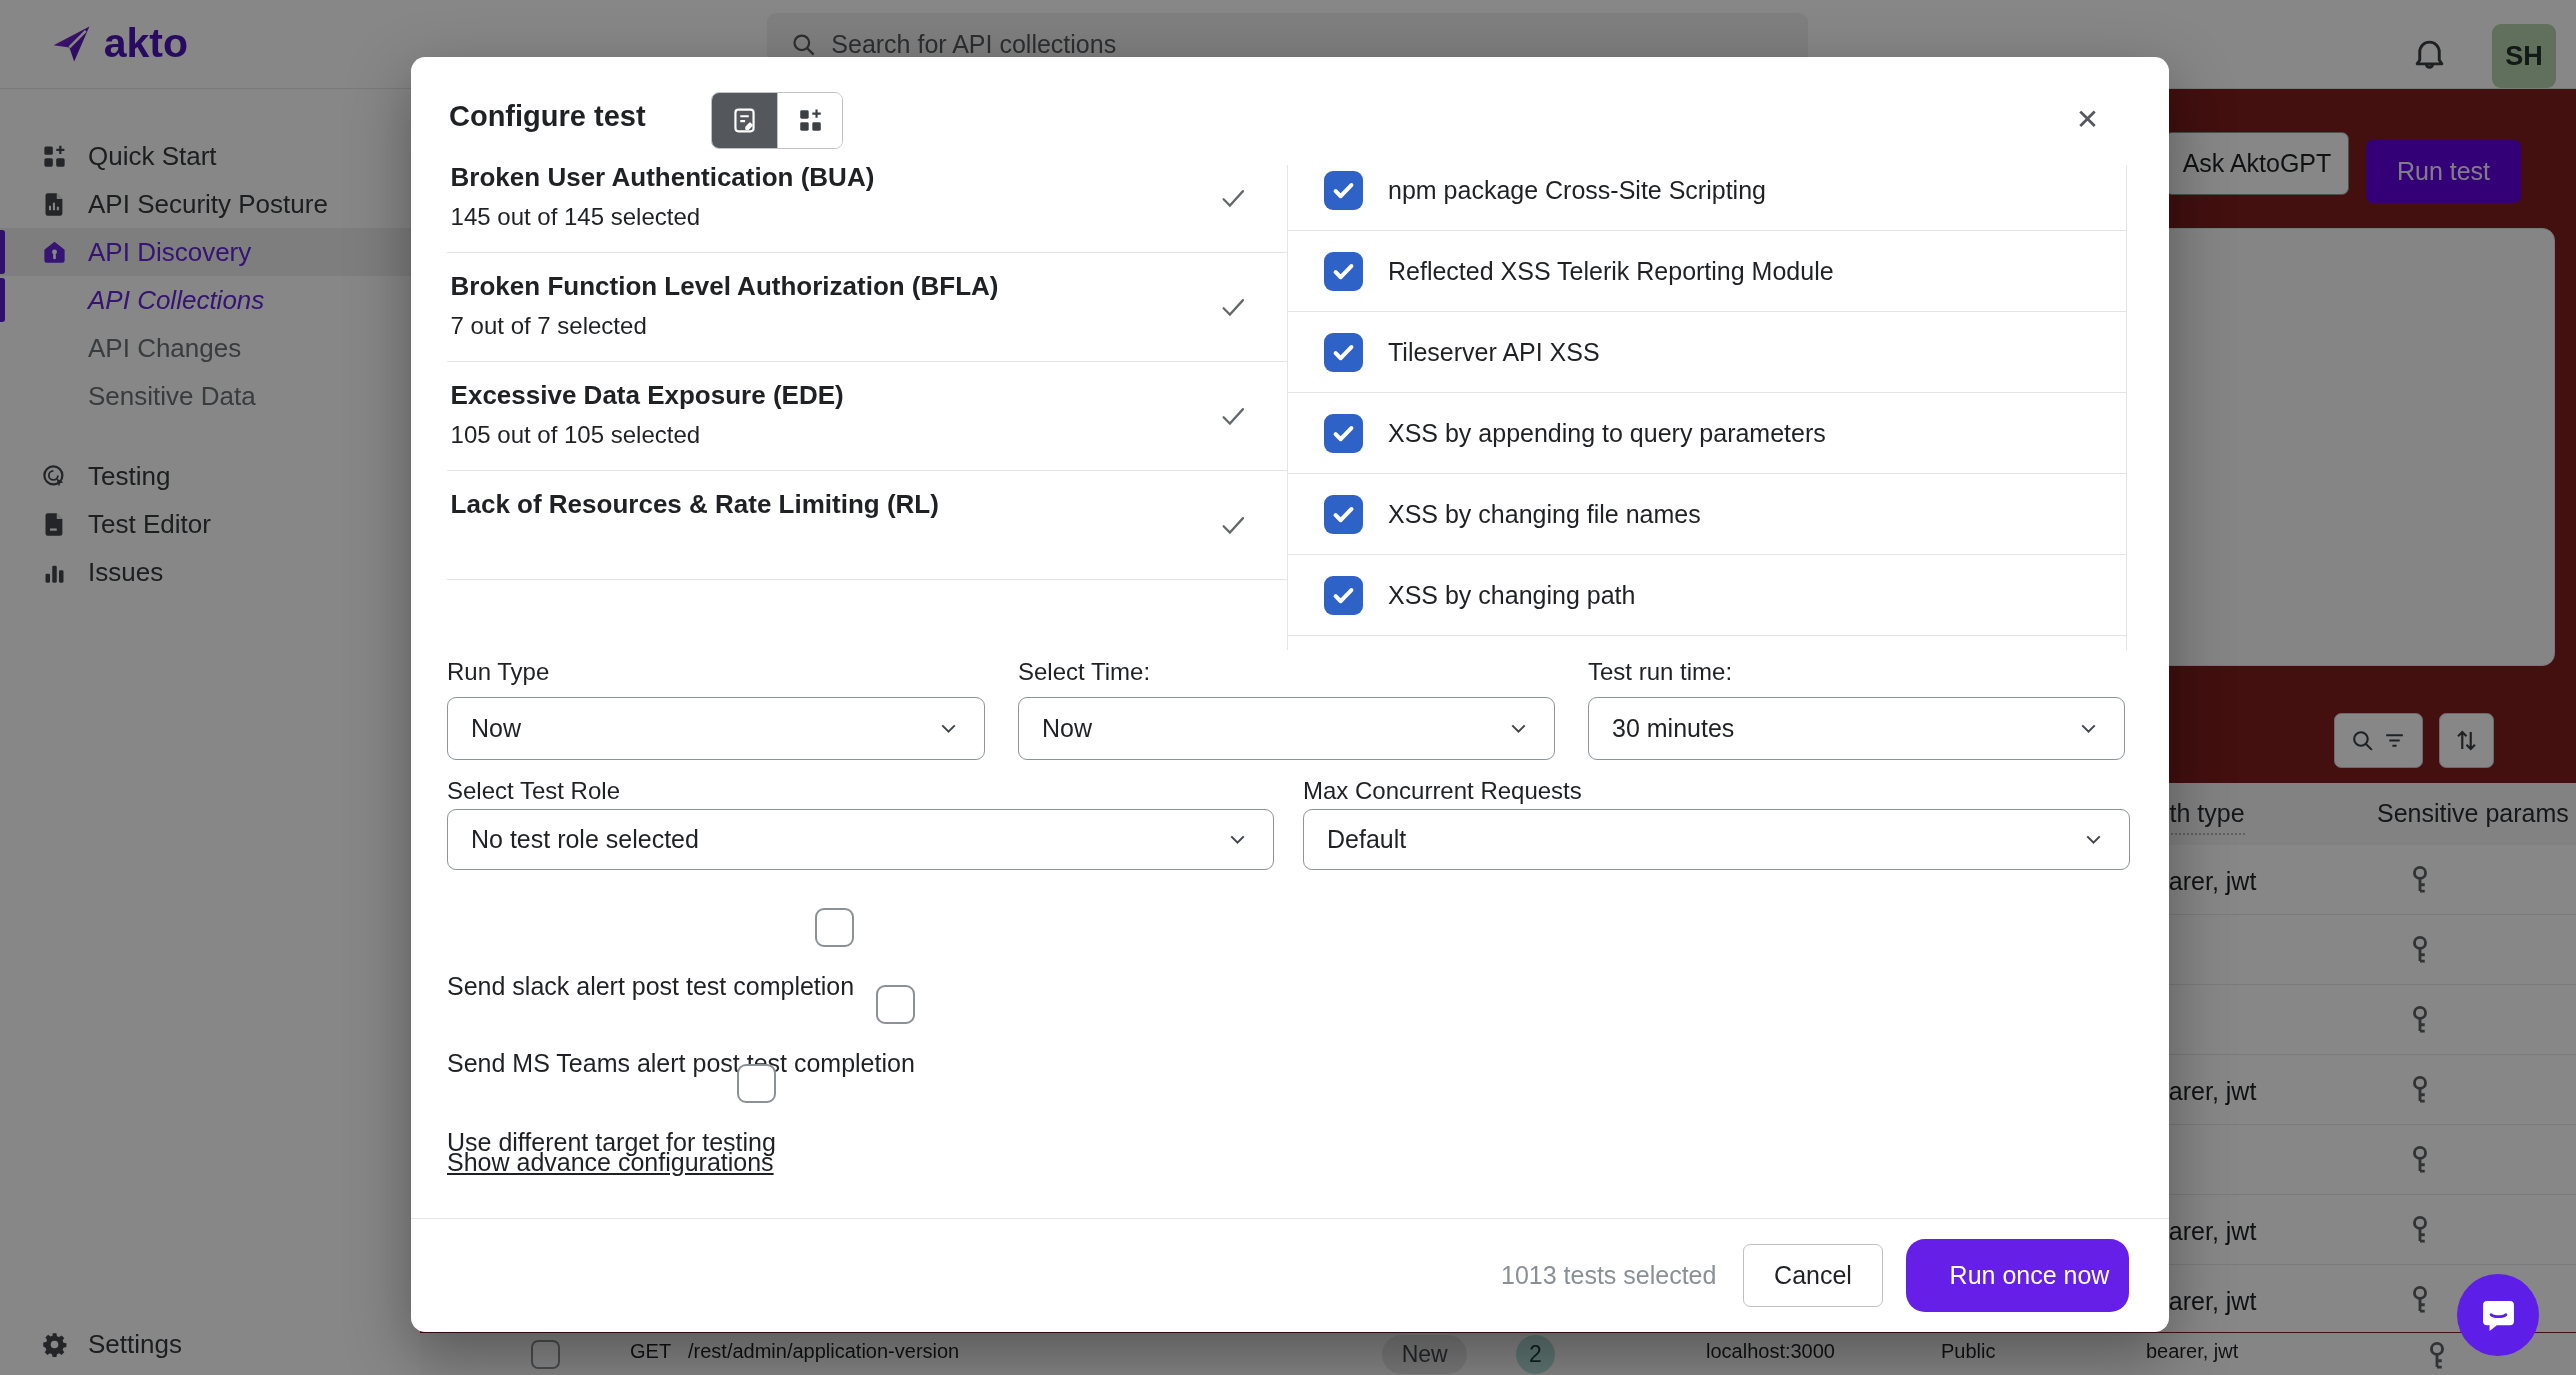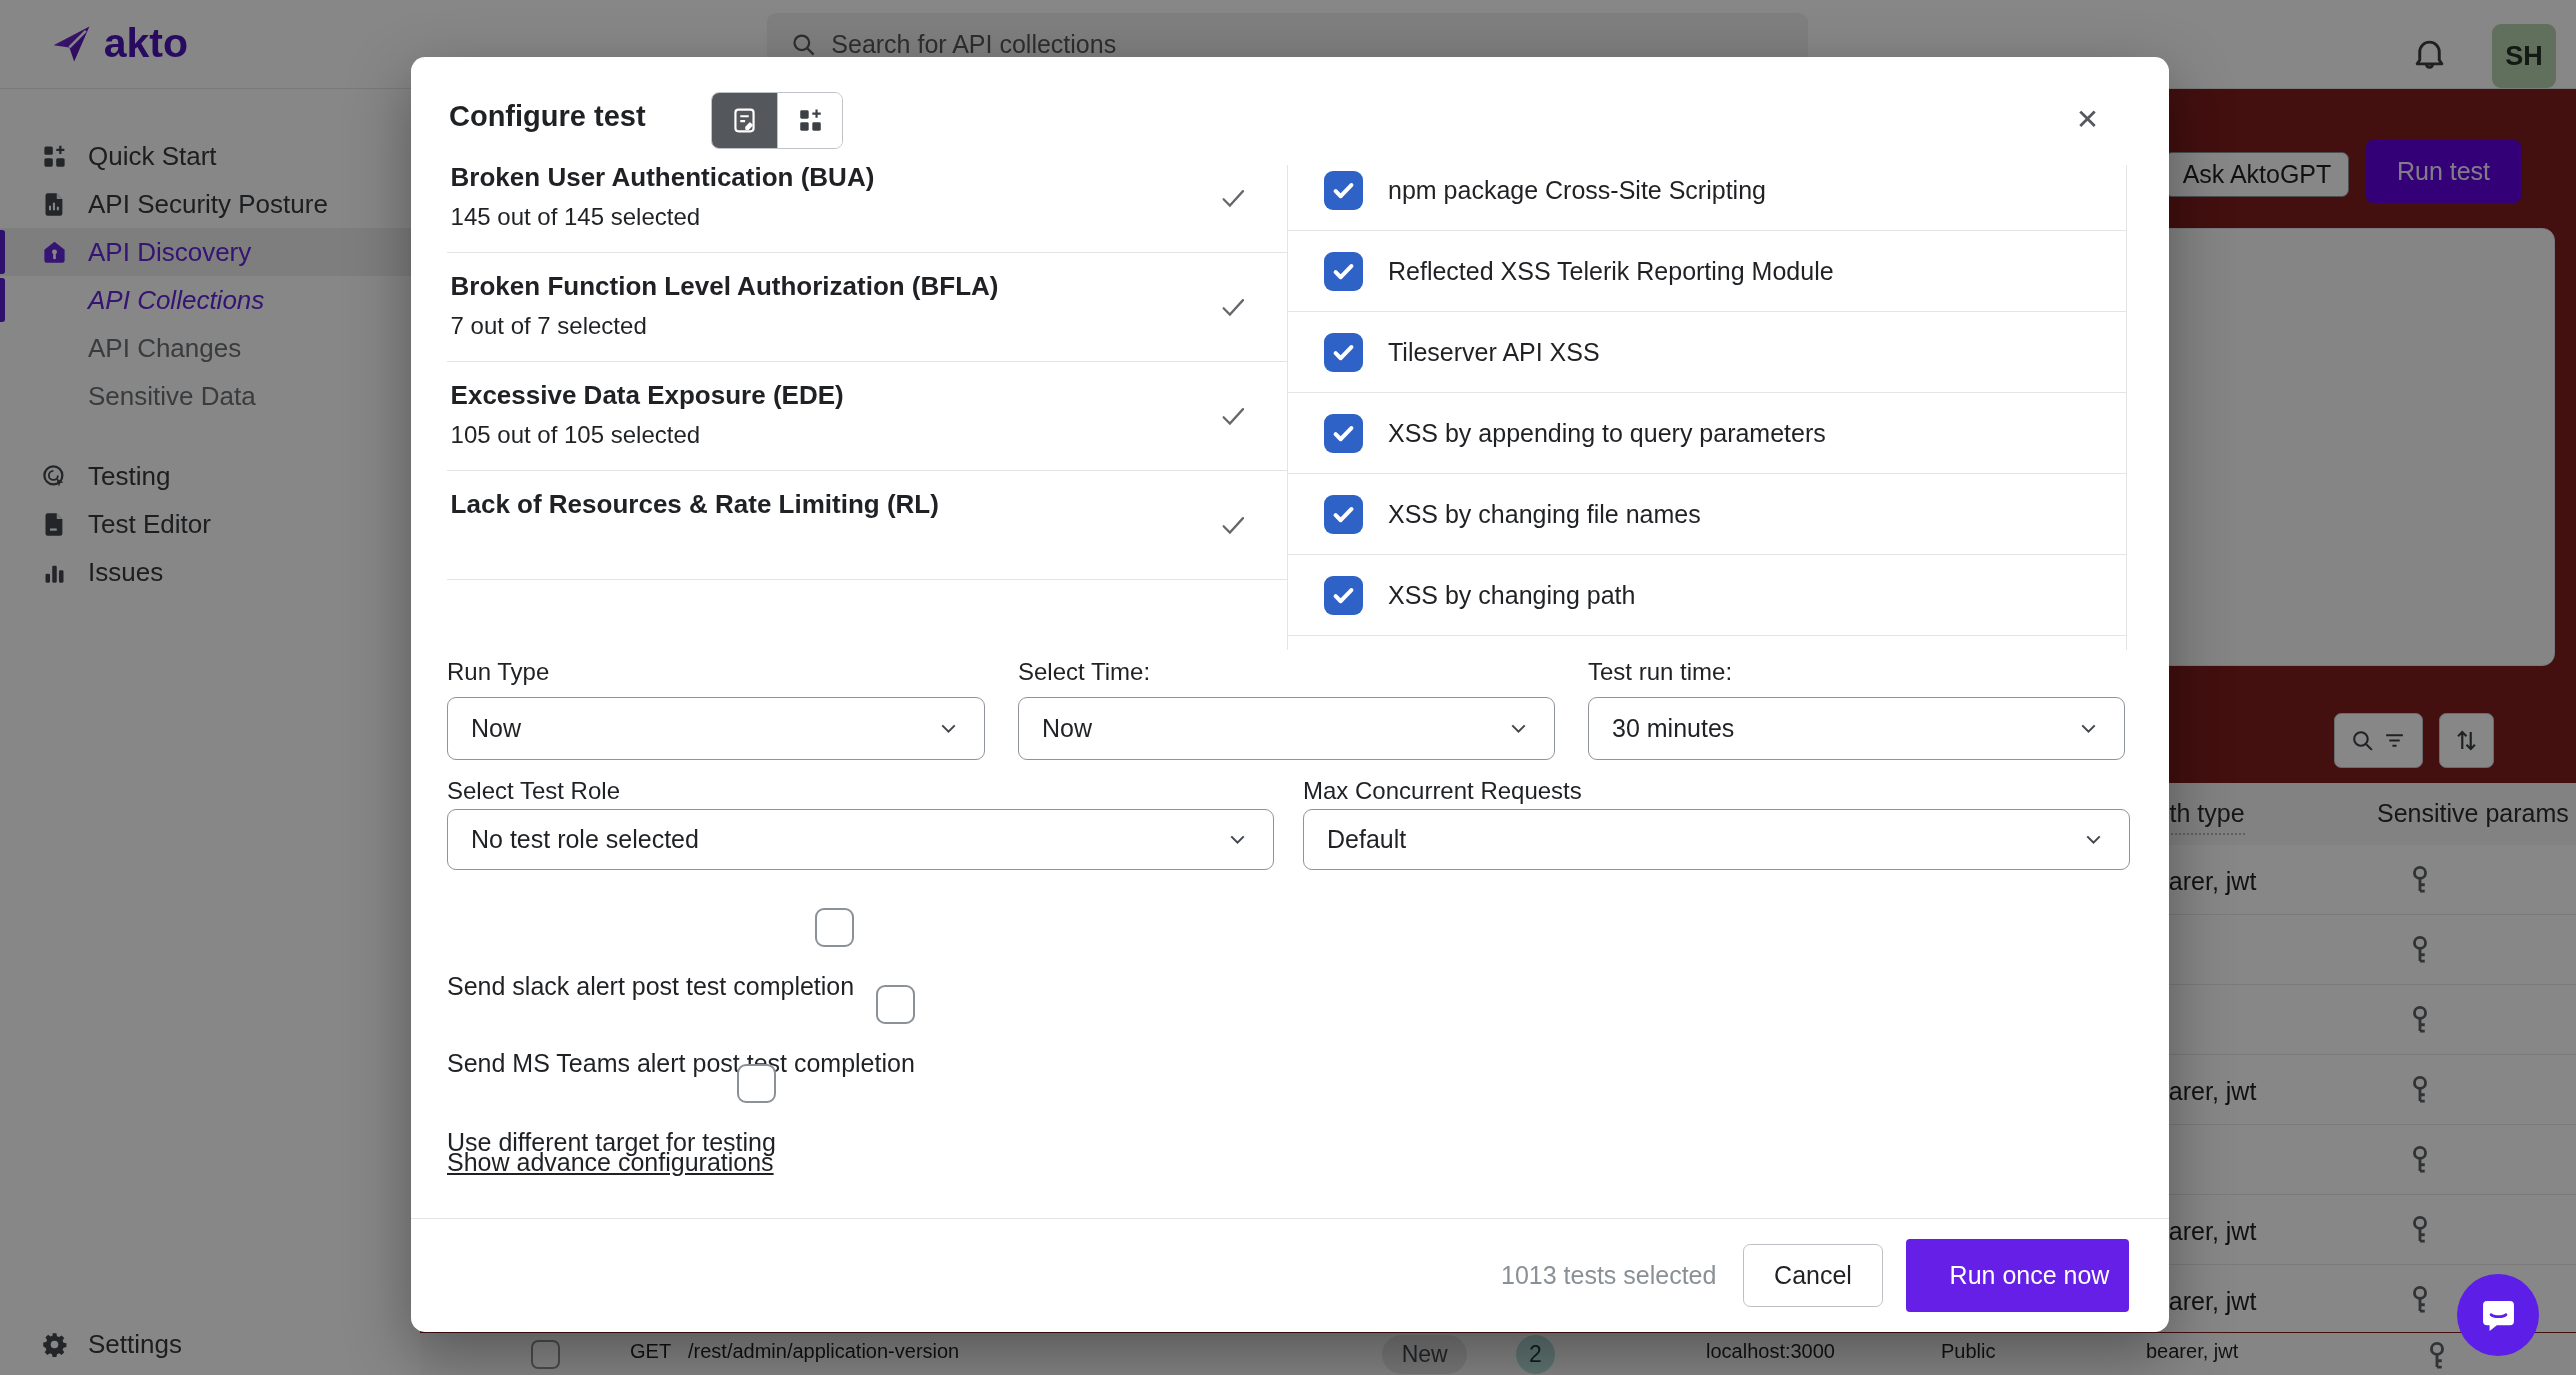--- a/index.html
+++ b/index.html
@@ -24,21 +24,21 @@
   .sb-item.sub .sb-label{font-weight:500;color:#6d7175;}
   .sb-item.active{background:#efefef;}
   .sb-item.active .sb-label,.sb-item.active .sb-icon{color:#6426d9;}
   .sb-item.activebar::before{content:"";position:absolute;left:0;top:1.8px;bottom:1.8px;width:5.4px;background:#5b1fd0;border-radius:0 2.7px 2.7px 0;}
   .sb-item.gap{margin-top:32px;}
   .sb-settings{position:absolute;left:0;top:1231px;width:100%;height:48px;}
 
   
   .btn{display:flex;align-items:center;justify-content:center;border-radius:7.2px;font-size:25px;cursor:pointer;}
   .btn-plain{background:#fff;border:1.8px solid #8e9499;color:#1f2124;}
-  .ask-gpt{position:absolute;left:2165px;top:152px;width:184px;height:45px;}
+  .ask-gpt{position:absolute;left:2165px;top:132px;width:184px;height:63px;}
   .run-test{position:absolute;left:2366px;top:140px;width:155px;height:63px;background:#6200e0;color:#f2eefc;border:none;}
   .bg-card{position:absolute;left:1825px;top:228px;width:730px;height:438px;background:#fbfbfc;border:0.9px solid #e3e4e6;border-radius:12.5px;}
   .tool-btn{position:absolute;top:713px;height:55px;background:#fff;border:1.8px solid #c6cacd;border-radius:7.2px;display:flex;align-items:center;justify-content:center;gap:7.2px;color:#3c4045;}
   .tool-search{left:2334px;width:89px;}
   .tool-sort{left:2439px;width:55px;font-size:29px;}
   .tbl-head{position:absolute;left:2093px;top:783px;width:483px;height:63px;background:#f6f6f7;border-bottom:0.9px solid #dcdee0;}
   .tbl-head .h1{position:absolute;left:2139px;margin-left:-2093px;top:16px;font-size:25px;color:#2a2d30;border-bottom:2.7px dotted #b3b6b9;padding-bottom:5.4px;}
   .tbl-head .h2{position:absolute;left:2377px;margin-left:-2093px;top:16px;font-size:25px;color:#2a2d30;white-space:nowrap;}
   .tbl-rows{position:absolute;left:2093px;top:845px;width:483px;height:487px;background:#fff;}
   .t-row{position:relative;height:70px;border-bottom:0.9px solid #e6e7e9;}
@@ -90,21 +90,21 @@
   .select .chev{width:25px;height:25px;color:#43474c;}
 
   .opt-row{position:absolute;left:36px;display:flex;align-items:flex-end;gap:25px;cursor:pointer;flex-direction:column;}
   .opt-label{font-size:25px;color:#1f2124;}
 
   .adv-link{position:absolute;left:36px;top:1091px;font-size:25px;color:#1f2124;text-decoration:underline;cursor:pointer;}
 
   .m-footer{position:absolute;left:0;top:1161px;width:100%;height:114px;border-top:0.9px solid #e2e4e6;display:flex;align-items:center;justify-content:flex-end;gap:23px;padding-right:40px;}
   .tests-count{font-size:25px;color:#8a9095;margin-right:3.6px;}
   .cancel-btn{width:140px;height:63px;background:#fff;border:1.8px solid #bcc0c4;border-radius:7.2px;font-size:25px;color:#1f2124;}
-  .run-once{width:223px;height:73px;background:#651fe6;border:none;border-radius:4px;font-size:25px;color:#fff;padding-left:30px;}
+  .run-once{width:223px;height:73px;background:#651fe6;border:none;border-radius:19px;font-size:25px;color:#fff;padding-left:30px;}
 
   
   .chat{position:absolute;left:2457px;top:1274px;width:82px;height:82px;border-radius:50%;background:#5d1ee8;z-index:60;display:flex;align-items:center;justify-content:center;cursor:pointer;}
 </style>
 </head>
 <body>
 
 <div id="screen">
 
   <div class="topbar">

